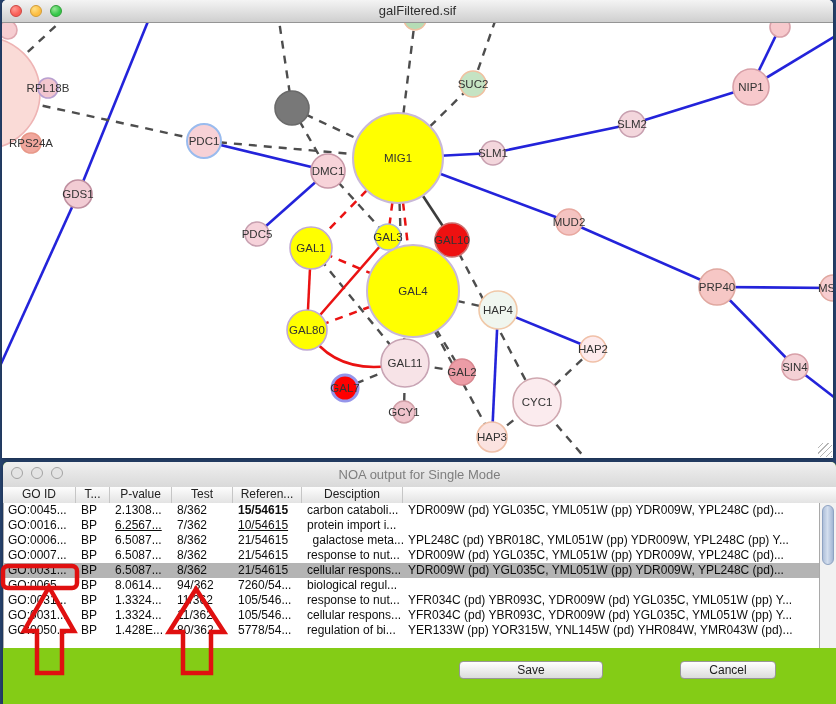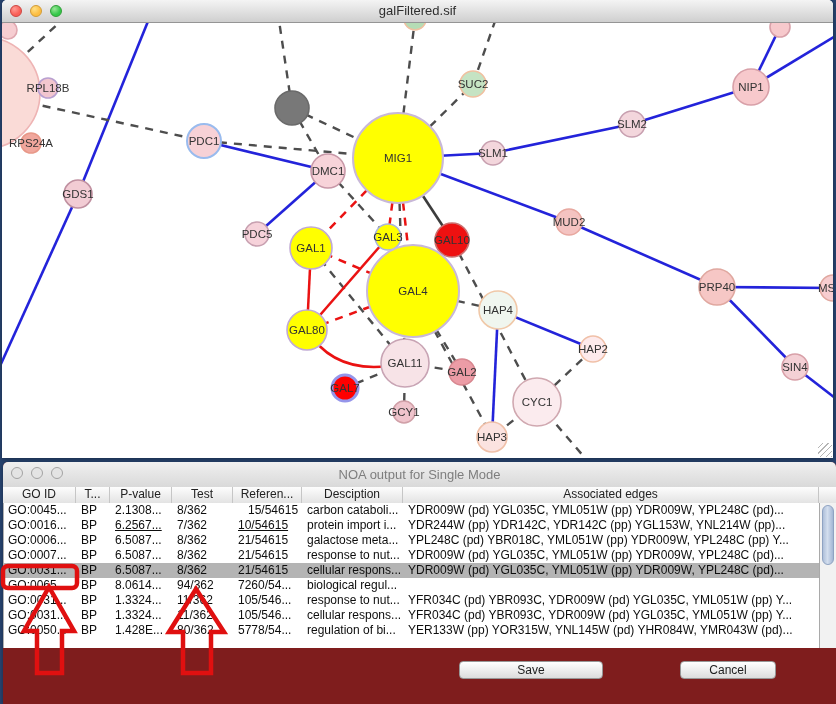--- a/index.html
+++ b/index.html
@@ -24,21 +24,21 @@
   .edge-blue{stroke:#2323da;stroke-width:2.6;fill:none;}
   .edge-dash{stroke:#4d4d4d;stroke-width:2.4;stroke-dasharray:8 7;fill:none;}
   .edge-red{stroke:#ea1212;stroke-width:2.5;fill:none;}
   .edge-red-dash{stroke:#ea1212;stroke-width:2.5;stroke-dasharray:8 7;fill:none;}
   .edge-dark{stroke:#3c3c3c;stroke-width:2.6;fill:none;}
   .nlabel{font-family:"Liberation Sans",sans-serif;font-size:11.5px;fill:#333;
           text-anchor:middle;dominant-baseline:middle;}
   #grip{position:absolute;right:1px;bottom:1px;width:14px;height:14px;
         background:repeating-linear-gradient(135deg,transparent 0 3px,#b5b5b5 3px 4px);}
   
-  #noawin{left:3px;top:462px;width:833px;height:242px;background:#7f1d1d;border-radius:5px 5px 0 0;}
+  #noawin{left:3px;top:462px;width:833px;height:242px;background:#84cc16;border-radius:5px 5px 0 0;}
   #noawin .titlebar{height:25px;background:linear-gradient(#f0f0f0,#d9d9d9);}
   #noawin .titletext{line-height:25px;color:#7e7e7e;}
   #thead{position:absolute;left:0;top:25px;width:833px;height:16px;
          background:linear-gradient(#fdfdfd,#e3e3e3);border-bottom:1px solid #b9b9b9;}
   .hcell{position:absolute;top:0;height:16px;line-height:15px;font-size:12px;color:#222;
          text-align:center;border-right:1px solid #c6c6c6;box-sizing:border-box;
          overflow:hidden;white-space:nowrap;}
   #tbody{position:absolute;left:0;top:41px;width:816px;height:145px;background:#fff;
          border-left:1px solid #b0b0b0;box-sizing:border-box;overflow:hidden;}
   .trow{position:absolute;left:0;width:816px;height:15px;}
@@ -192,48 +192,46 @@
     </div>
     <div class="titletext">NOA output for Single Mode</div>
   </div>
   <div id="thead">
       <div class="hcell" style="left: 0px; width: 73px;">GO ID</div>
       <div class="hcell" style="left: 73px; width: 34px;">T...</div>
       <div class="hcell" style="left: 107px; width: 62px;">P-value</div>
       <div class="hcell" style="left: 169px; width: 61px;">Test</div>
       <div class="hcell" style="left: 230px; width: 69px;">Referen...</div>
       <div class="hcell" style="left: 299px; width: 101px;">Desciption</div>
-      <div class="hcell" style="left: 400px; width: 416px;">Associated edges</div>
     </div>
   <div id="tbody">
       <div class="trow" style="top: 0px;">
         <div class="tcell" style="left: 0px; width: 73px;">GO:0045...</div>
         <div class="tcell" style="left: 73px; width: 34px;">BP</div>
         <div class="tcell" style="left: 107px; width: 62px;">2.1308...</div>
         <div class="tcell" style="left: 169px; width: 61px;">8/362</div>
-        <div class="tcell" style="left: 240px; width: 69px;">15/54615</div>
+        <div class="tcell" style="left: 230px; width: 69px; font-weight: bold;">15/54615</div>
         <div class="tcell" style="left: 299px; width: 101px;">carbon cataboli...</div>
         <div class="tcell" style="left: 400px; width: 416px;">YDR009W (pd) YGL035C, YML051W (pp) YDR009W, YPL248C (pd)...</div>
       </div>
       <div class="trow" style="top: 15px;">
         <div class="tcell" style="left: 0px; width: 73px;">GO:0016...</div>
         <div class="tcell" style="left: 73px; width: 34px;">BP</div>
         <div class="tcell" style="left: 107px; width: 62px; text-decoration: underline;">6.2567...</div>
         <div class="tcell" style="left: 169px; width: 61px;">7/362</div>
         <div class="tcell" style="left: 230px; width: 69px; text-decoration: underline;">10/54615</div>
         <div class="tcell" style="left: 299px; width: 101px;">protein import i...</div>
-        <div class="tcell" style="left: 400px; width: 416px;">YDR244W (pp) YDR142C, YDR142C (pp) YGL153W, YNL214W (pp)...</div>
       </div>
       <div class="trow" style="top: 30px;">
         <div class="tcell" style="left: 0px; width: 73px;">GO:0006...</div>
         <div class="tcell" style="left: 73px; width: 34px;">BP</div>
         <div class="tcell" style="left: 107px; width: 62px;">6.5087...</div>
         <div class="tcell" style="left: 169px; width: 61px;">8/362</div>
         <div class="tcell" style="left: 230px; width: 69px;">21/54615</div>
-        <div class="tcell" style="left: 299px; width: 101px;">galactose meta...</div>
+        <div class="tcell" style="left: 299px; width: 101px; text-align: right;">galactose meta...</div>
         <div class="tcell" style="left: 400px; width: 416px;">YPL248C (pd) YBR018C, YML051W (pp) YDR009W, YPL248C (pp) Y...</div>
       </div>
       <div class="trow" style="top: 45px;">
         <div class="tcell" style="left: 0px; width: 73px;">GO:0007...</div>
         <div class="tcell" style="left: 73px; width: 34px;">BP</div>
         <div class="tcell" style="left: 107px; width: 62px;">6.5087...</div>
         <div class="tcell" style="left: 169px; width: 61px;">8/362</div>
         <div class="tcell" style="left: 230px; width: 69px;">21/54615</div>
         <div class="tcell" style="left: 299px; width: 101px;">response to nut...</div>
         <div class="tcell" style="left: 400px; width: 416px;">YDR009W (pd) YGL035C, YML051W (pp) YDR009W, YPL248C (pd)...</div>

